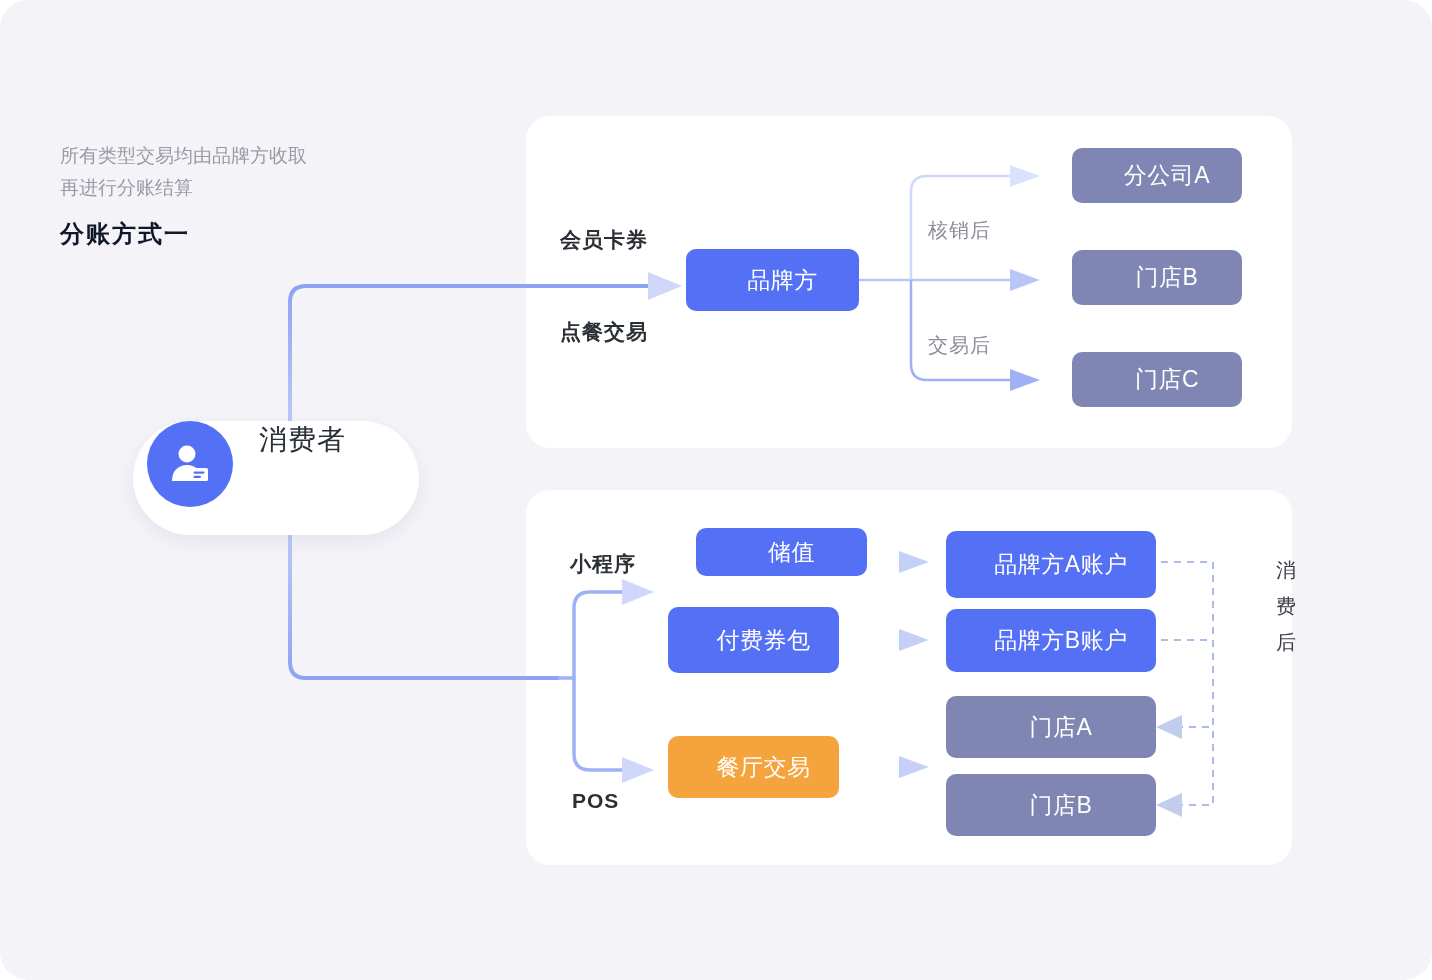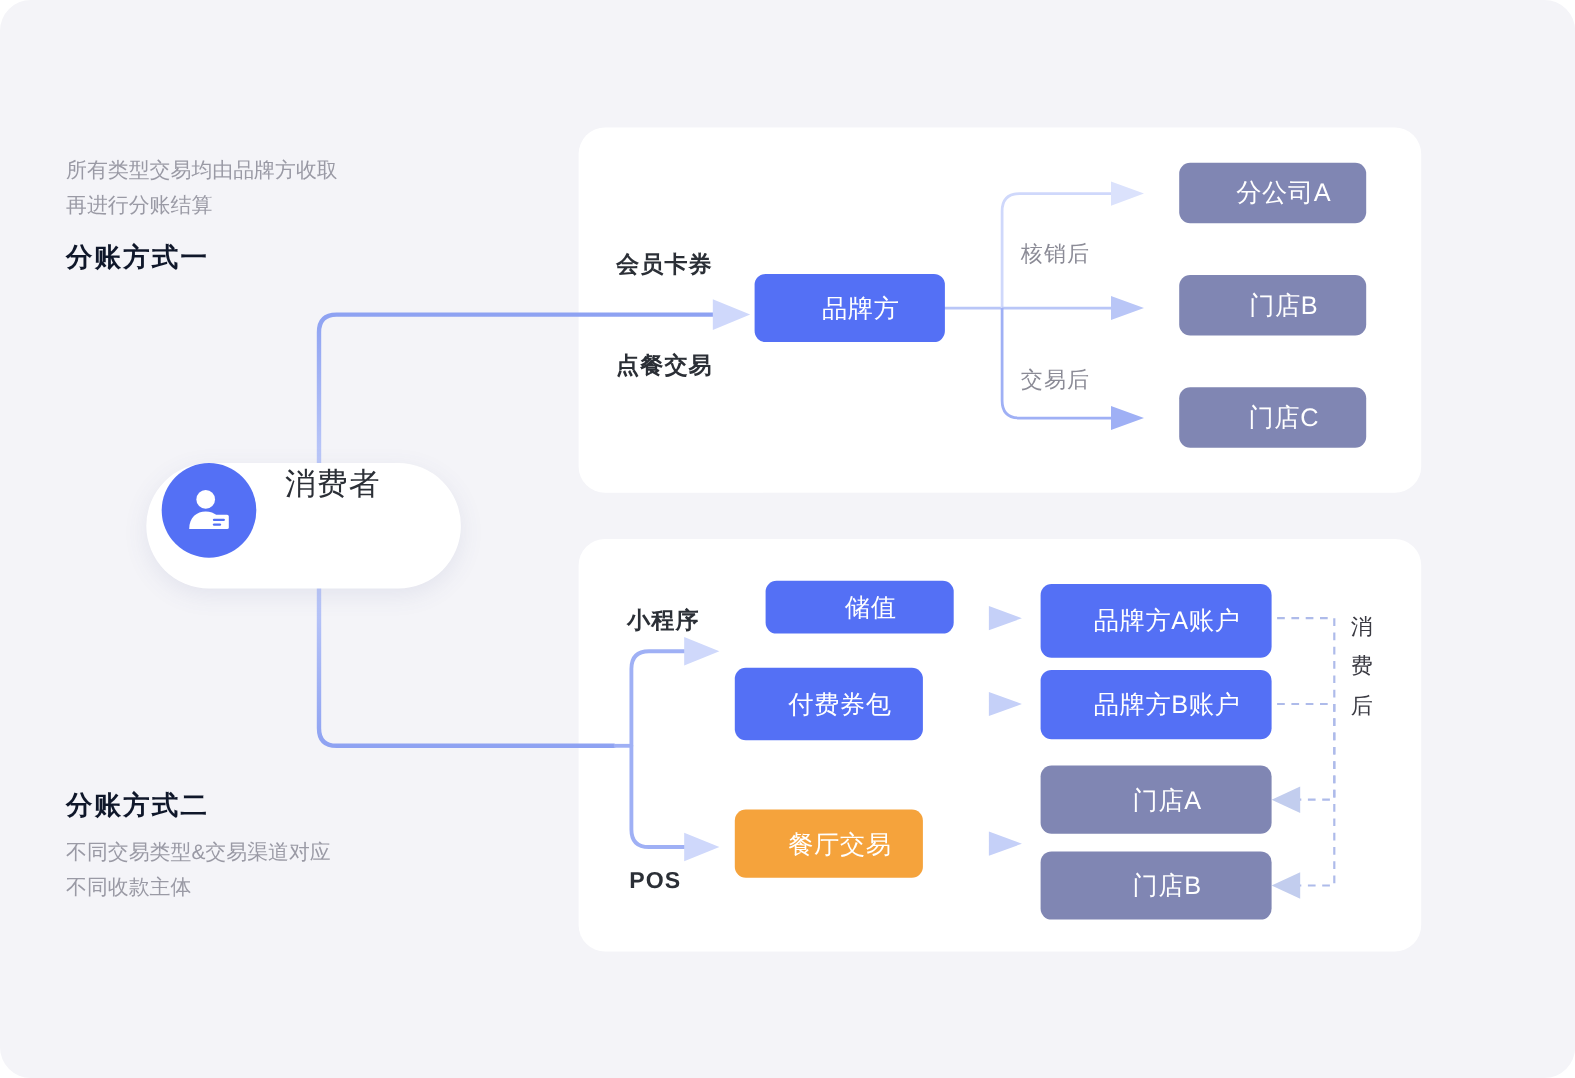--- a/index.html
+++ b/index.html
@@ -84,22 +84,22 @@
   .edge-label{position:absolute;white-space:nowrap;}
   .lbl-bold{font-size:21px;font-weight:bold;color:#2b2f36;letter-spacing:1px;}
   .lbl-grey{font-size:20px;color:#8b8b96;letter-spacing:1px;}
   #lbl-card    {left:560px;top:226px;}
   #lbl-order   {left:560px;top:318px;}
   #lbl-after-v {left:928px;top:217px;}
   #lbl-after-t {left:928px;top:296px;margin-top:36px;}
   #lbl-mini    {left:570px;top:550px;}
   #lbl-pos     {left:572px;top:789px;}
   #lbl-consumed{
-    position:absolute;left:1228px;top:552px;width:30px;
-    font-size:20px;color:#3a3a42;line-height:36px;text-align:left;
+    position:absolute;left:1266px;top:552px;width:30px;
+    font-size:20px;color:#3a3a42;line-height:36px;text-align:right;
   }
 </style>
 </head>
 <body>
 
 <div id="canvas">
 
   <div class="panel" id="panel-top"></div>
   <div class="panel" id="panel-bottom"></div>
 
@@ -173,25 +173,20 @@
     </div>
     <div id="consumer-label">消费者</div>
   </div>
 
   <div class="side-cap" id="cap-one">
     <div class="cap-desc">所有类型交易均由品牌方收取
 再进行分账结算</div>
     <div class="cap-title">分账方式一</div>
   </div>
 
-  <div class="side-cap" id="cap-two">
-    <div class="cap-title">分账方式二</div>
-    <div class="cap-desc">不同交易类型&amp;交易渠道对应
-不同收款主体</div>
-  </div>
 
   <div class="edge-label lbl-bold" id="lbl-card">会员卡券</div>
   <div class="edge-label lbl-bold" id="lbl-order">点餐交易</div>
 
   <div class="node blue" id="node-brand">品牌方</div>
 
   <div class="edge-label lbl-grey" id="lbl-after-v">核销后</div>
   <div class="edge-label lbl-grey" id="lbl-after-t">交易后</div>
 
   <div class="node grey" id="node-branchA">分公司A</div>

